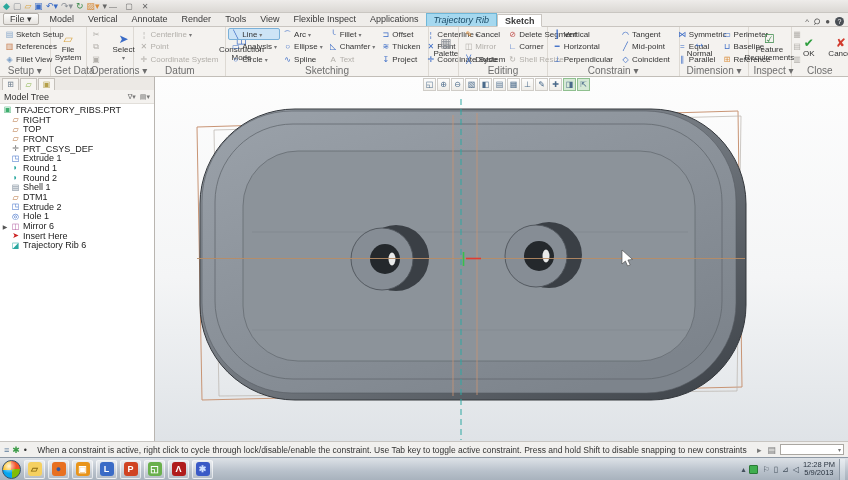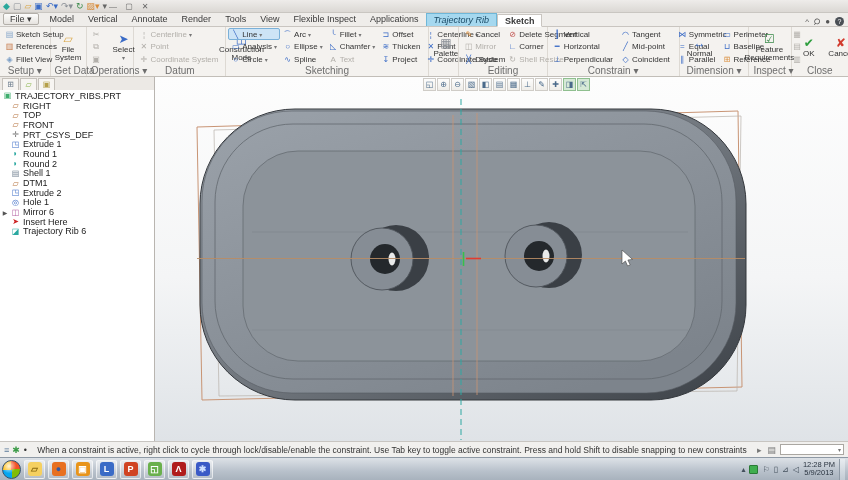--- a/index.html
+++ b/index.html
@@ -439,20 +439,27 @@
   </div>
 
   <div class="main">
 
     <div class="nav">
       <div class="nav-tabs" id="nav-tabs">
           <div class="nav-tab" style="color: rgb(107, 124, 140);">⊞</div>
           <div class="nav-tab" style="color: rgb(138, 181, 74);">▱</div>
           <div class="nav-tab" style="color: rgb(181, 160, 74);">▣</div>
         </div>
+      <div class="nav-header">
+        <span>Model Tree</span>
+        <span class="hdr-ics" id="nav-hdr-ics">
+            <span>∇▾</span>
+            <span>▤▾</span>
+          </span>
+      </div>
       <div class="tree" id="tree">
           <div class="trow" style="padding-left: 3px;">
             <span class="tic" style="color: rgb(63, 174, 110);">▣</span>
             <span>TRAJECTORY_RIBS.PRT</span>
           </div>
           <div class="trow" style="padding-left: 11px;">
             <span class="tic" style="color: rgb(181, 113, 61);">▱</span>
             <span>RIGHT</span>
           </div>
           <div class="trow" style="padding-left: 11px;">

